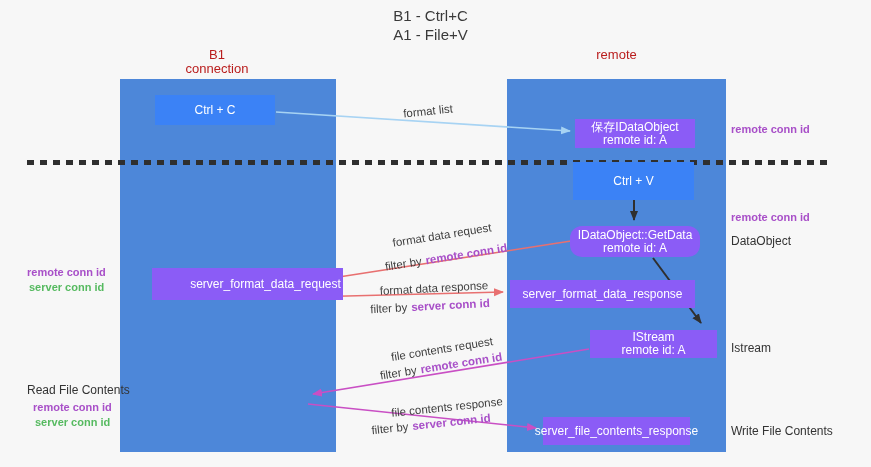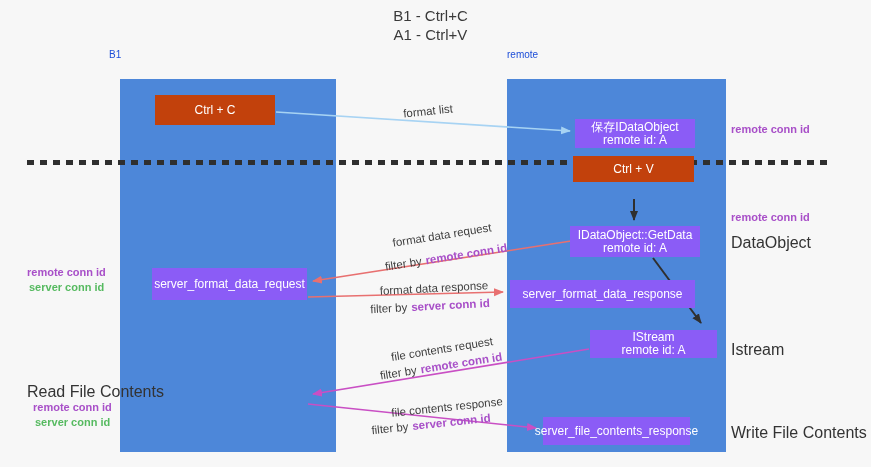--- a/index.html
+++ b/index.html
@@ -4,61 +4,62 @@
 <style>
   html,body{margin:0;padding:0;background:#f7f7f7;}
   .canvas{
     position:relative;width:871px;height:467px;overflow:hidden;
     background:#f7f7f7;
     font-family:Liberation Sans, sans-serif;
     color:#3a3a3a;
   }
   .title{position:absolute;left:0;right:10px;top:6px;text-align:center;
          font-size:15px;line-height:19px;color:#3a3a3a;}
-  .lane-header{position:absolute;font-size:10px;line-height:14px;color:#1d4ed8;}
+  .lane-header{position:absolute;text-align:center;font-size:13px;line-height:14px;color:#b91c1c;}
   .lane-header.left{left:109px;top:48px;width:216px;}
   .lane-header.right{left:507px;top:48px;width:219px;}
   .lane{position:absolute;top:79px;height:373px;background:#4d87d9;}
   .lane.left{left:120px;width:216px;}
   .lane.right{left:507px;width:219px;}
   .dashes{position:absolute;left:27px;top:160px;width:806px;height:5px;
     background:repeating-linear-gradient(to right,#2f2f2f 0 7px,transparent 7px 13px);}
   .box{position:absolute;display:flex;flex-direction:column;align-items:center;
        justify-content:center;color:#fff;text-align:center;z-index:3;}
-  .box.green{background:#c2410c;font-size:12px;}
+  .box.green{background:#3b82f6;font-size:12px;}
   .box.orange{background:#8b5cf6;font-size:12px;line-height:13px;}
   .b-ctrl-c{left:155px;top:95px;width:120px;height:30px;}
   .b-save{left:575px;top:119px;width:120px;height:29px;}
-  .b-ctrl-v{left:573px;top:156px;width:121px;height:26px;}
-  .b-getdata{left:570px;top:226px;width:130px;height:31px;}
-  .b-fmt-req{left:152px;top:268px;width:155px;height:32px;}
+  .b-ctrl-v{left:573px;top:162px;width:121px;height:38px;}
+  .b-getdata{left:570px;top:226px;width:130px;height:31px;border-radius:12px;}
+  .b-fmt-req{left:152px;top:268px;width:155px;height:32px;padding-left:36px;}
   .b-fmt-resp{left:510px;top:280px;width:185px;height:28px;}
   .b-istream{left:590px;top:330px;width:127px;height:28px;}
   .b-file-req{left:150px;top:383px;width:157px;height:29px;}
   .b-file-resp{left:543px;top:417px;width:147px;height:28px;}
   svg.arrows{position:absolute;left:0;top:0;z-index:2;}
   .alabel{position:absolute;z-index:4;font-size:11.5px;white-space:nowrap;
           color:#3f3f3f;transform:translate(-50%,-50%) rotate(var(--r,0deg));}
   .alabel .key{font-weight:bold;color:#a84fc8;margin-left:4px;}
-  .side{position:absolute;z-index:4;font-size:16px;white-space:nowrap;color:#333;}
+  .side{position:absolute;z-index:4;font-size:12px;white-space:nowrap;color:#333;}
   .side.purple{color:#a84fc8;font-weight:bold;font-size:11px;}
   .side.greenc{color:#56ba60;font-weight:bold;font-size:11px;}
 </style>
 </head>
 <body>
 
 <div class="canvas">
 
   <div class="title">
     <div>B1 - Ctrl+C</div>
-    <div>A1 - Ctrl+V</div>
+    <div>A1 - File+V</div>
   </div>
 
   <div class="lane-header left">
     <div>B1</div>
+    <div>connection</div>
   </div>
   <div class="lane-header right">
     <div>remote</div>
   </div>
 
   <div class="lane left"></div>
   <div class="lane right"></div>
 
   <div class="dashes"></div>
 

